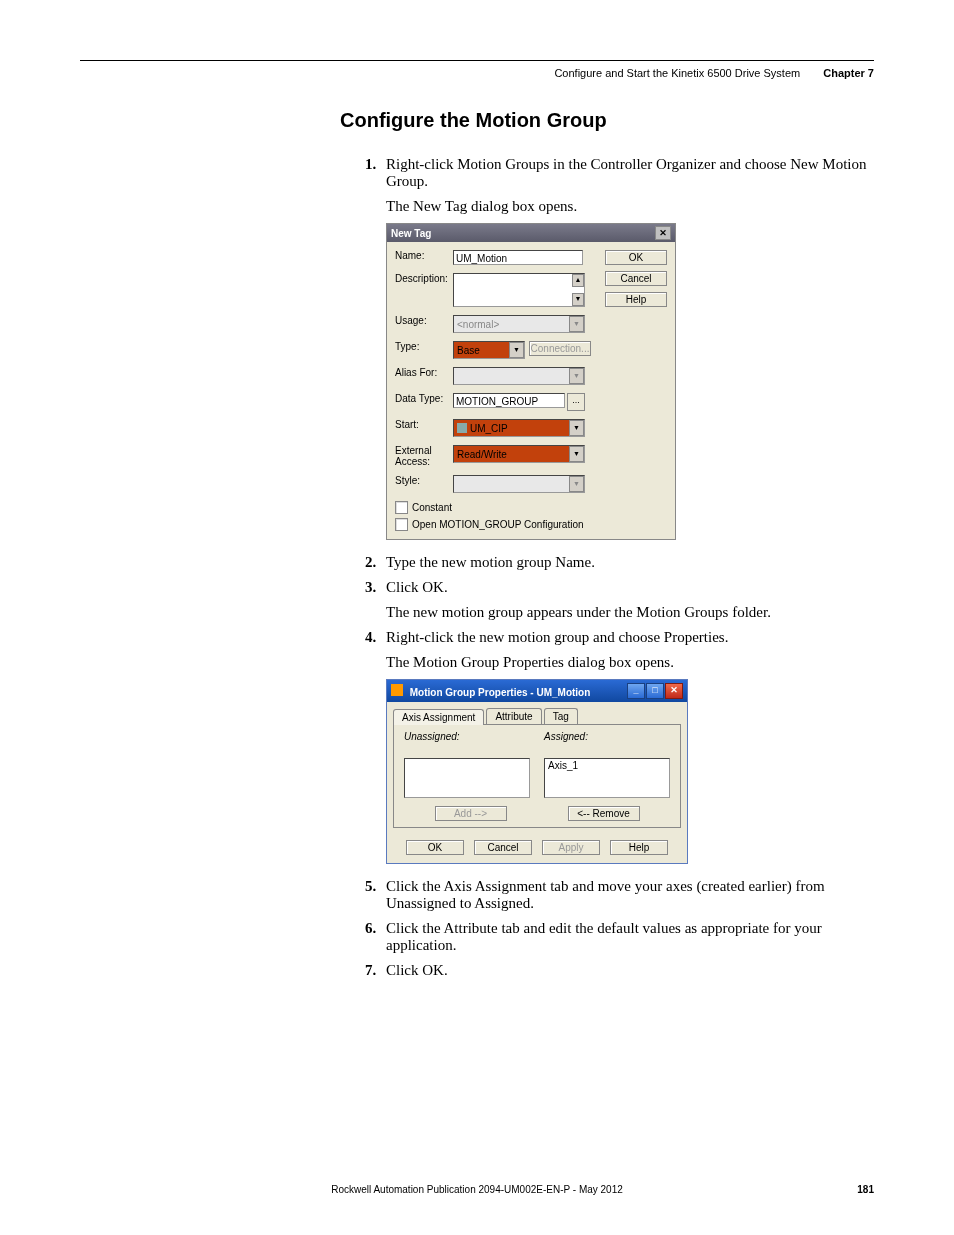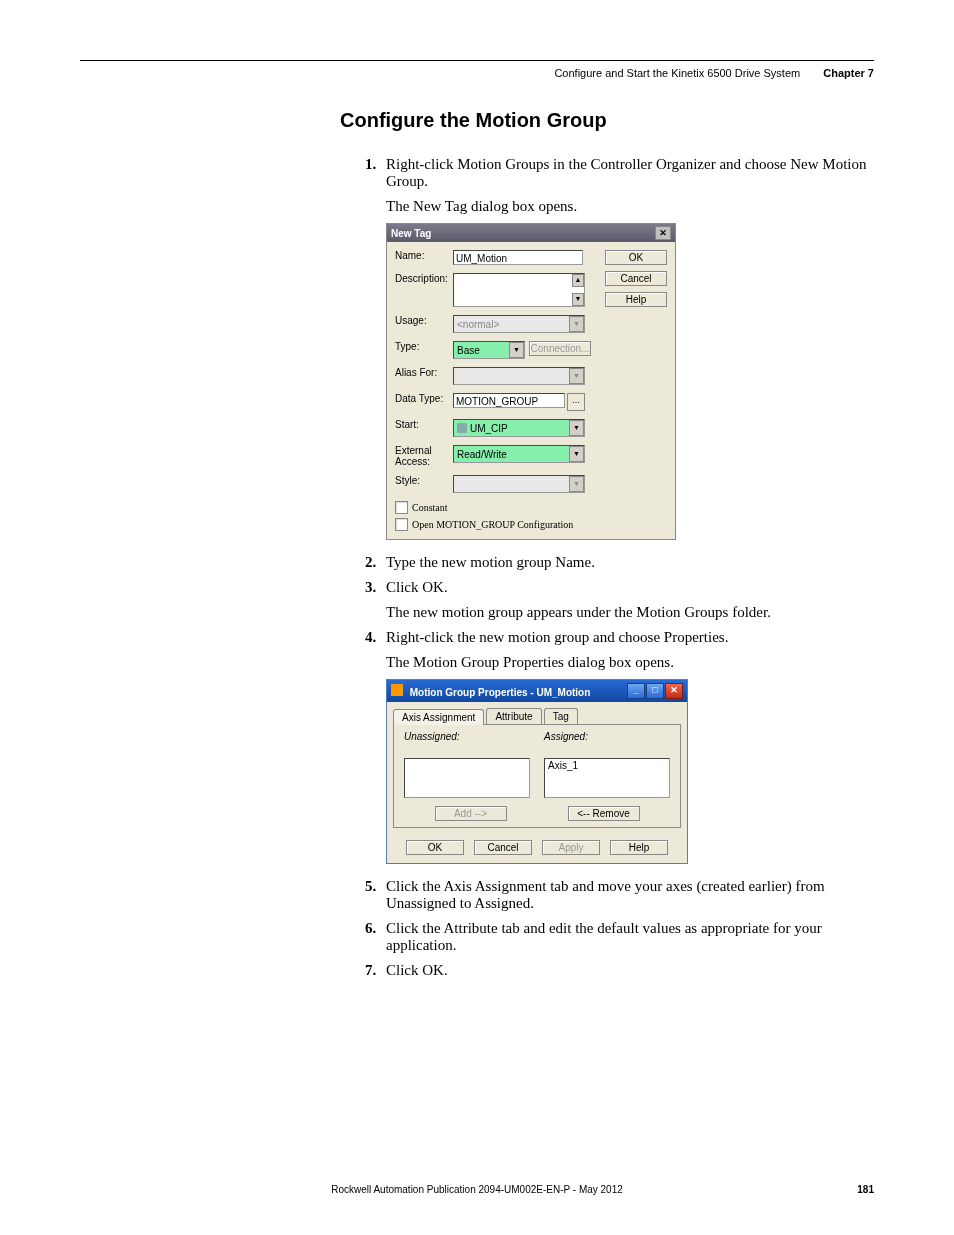--- a/index.html
+++ b/index.html
@@ -124,21 +124,21 @@
     background: #d4d0c8;
     border: 1px solid #888;
     height: 11px;
     font-size: 7px;
     text-align: center;
     line-height: 10px;
   }
   .combo {
     display: inline-flex;
     border: 1px inset #999;
-    background: #86efac;
+    background: #c2410c;
     width: 130px;
     height: 16px;
     align-items: center;
     justify-content: space-between;
   }
   .combo.disabled { background: #e8e8e8; color: #888; }
   .combo .ctext { padding: 0 3px; font-size: 10px; line-height: 15px; overflow: hidden; white-space: nowrap; }
   .combo .carr {
     width: 13px; height: 14px;
     background: #d4d0c8;
@@ -156,21 +156,21 @@
   }
   .btn.disabled { color: #999; text-align: center; }
   .btn-col {
     position: absolute;
     right: 8px;
     top: 8px;
     display: flex;
     flex-direction: column;
     gap: 6px;
   }
-  .chk-row { display: flex; align-items: center; gap: 4px; margin-top: 4px; font-size: 10px; font-family: Liberation Serif, serif; }
+  .chk-row { display: flex; align-items: center; gap: 4px; margin-top: 4px; font-size: 10px; }
   .chk-row .chkbox {
     width: 11px; height: 11px; border: 1px solid #888; background: #fff; box-shadow: inset 1px 1px 0 #ddd;
   }
   .scope-inner { display: inline-flex; align-items: center; gap: 3px; }
   .scope-icon { width: 10px; height: 10px; background: #8aa; display: inline-block; }
   .ellipsis-btn {
     width: 16px; height: 16px;
     border: 1px solid #888;
     background: #ece9d8;
     text-align: center;

